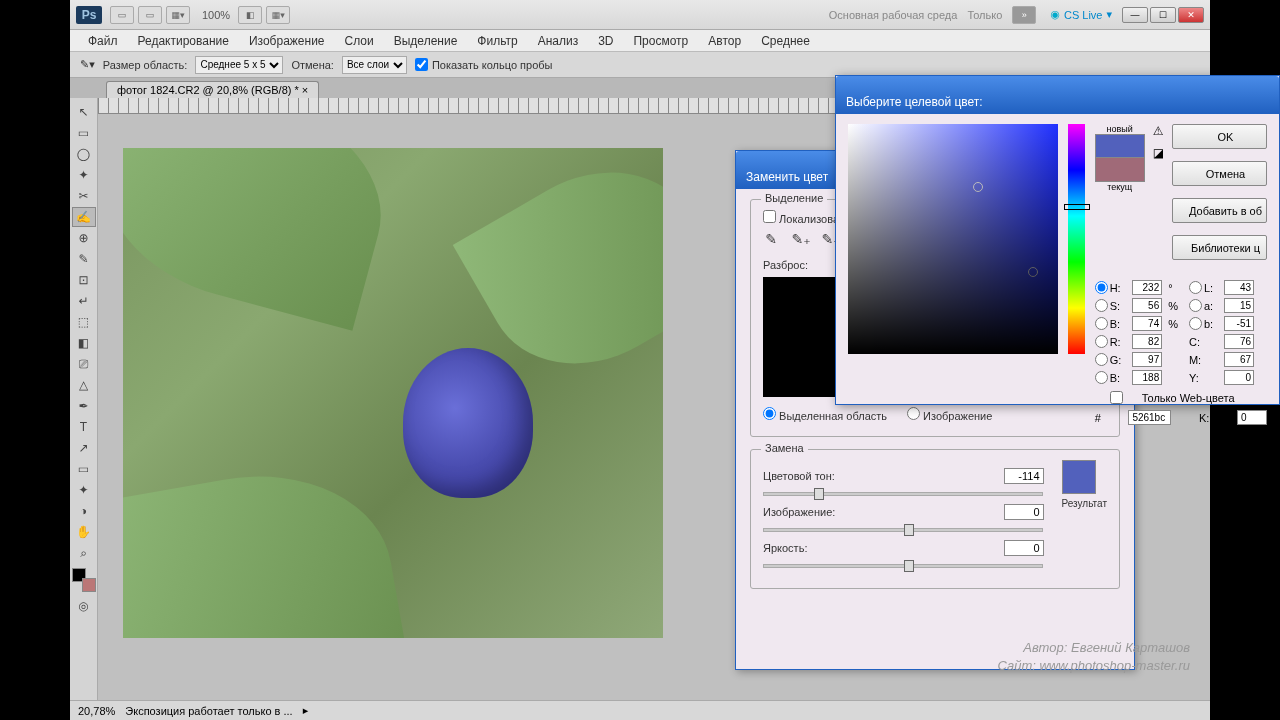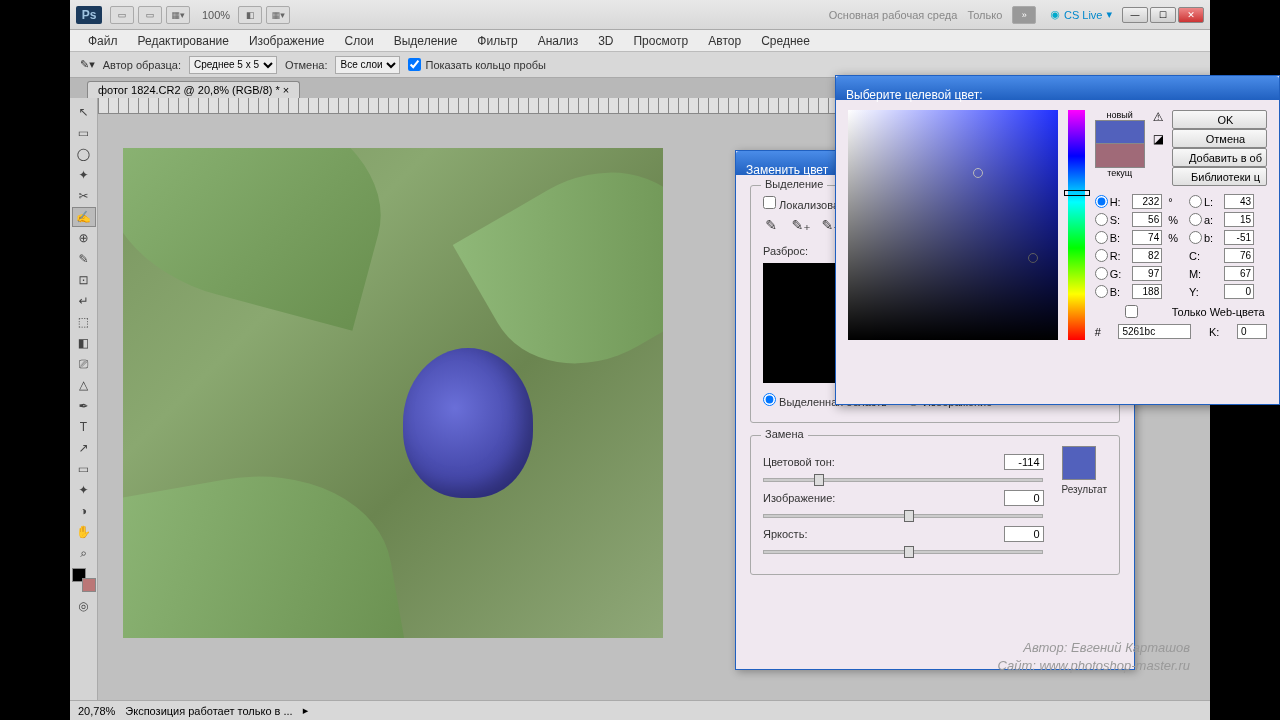--- a/index.html
+++ b/index.html
@@ -21,21 +21,21 @@
 
 .menubar { height:22px; background:#ededed; display:flex; align-items:center; padding:0 8px; border-bottom:1px solid #bbb; gap:0;}
 .menuitem { padding:3px 10px; font-size:12px; color:#333; cursor:default;}
 
 
 .optbar { height:26px; background:#d8d8d8; border-bottom:1px solid #aaa; display:flex; align-items:center; padding:0 10px; gap:8px; font-size:11px; color:#333;}
 .optbar select { font-size:10px; height:18px; background:#eee; border:1px solid #aaa;}
 .optbar label{display:flex;align-items:center;gap:4px;}
 
 
-.doctab-row { height:20px; background:#b8b8b8; display:flex; align-items:flex-end; padding-left:17px;}
+.doctab-row { height:20px; background:#b8b8b8; display:flex; align-items:flex-end; padding-left:36px;}
 .doctab { background:#d8d8d8; border:1px solid #888; border-bottom:none; padding:2px 10px; font-size:11px; border-radius:3px 3px 0 0;}
 
 
 .main { position:relative; height:calc(100% - 30px - 22px - 26px - 20px - 20px); display:flex; background:#c0c0c0;}
 .toolbox { width:28px; background:#d4d4d4; border-right:1px solid #aaa; display:flex; flex-direction:column; padding-top:4px; gap:0;}
 .tool { width:24px; height:20px; margin:0 auto 1px; border:1px solid transparent; display:flex; align-items:center; justify-content:center; font-size:12px; color:#444;}
 .tool.sel{background:#bbb;border:1px solid #888;}
 .swatches{width:24px;height:24px;margin:4px auto;position:relative;}
 .sw-fg{width:14px;height:14px;background:#000;border:1px solid #888;position:absolute;top:0;left:0;}
 .sw-bg{width:14px;height:14px;background:#b77;border:1px solid #888;position:absolute;bottom:0;right:0;}
@@ -48,21 +48,21 @@
 .leaf{position:absolute;background:linear-gradient(120deg,#8fb878,#6a9050);border-radius:0 50% 0 50%;}
 .leaf.l1{width:280px;height:200px;top:-50px;left:-20px;transform:rotate(15deg);}
 .leaf.l2{width:220px;height:180px;top:30px;right:-40px;transform:rotate(-30deg);}
 .leaf.l3{width:300px;height:220px;bottom:-60px;left:-30px;transform:rotate(-10deg);}
 
 
 .statusbar { height:20px; background:#d8d8d8; border-top:1px solid #aaa; display:flex; align-items:center; padding:0 8px; font-size:11px; gap:10px;}
 
 
 .dlg-replace { position:absolute; left:665px; top:150px; width:400px; height:520px; background:#f0e8f0; border:1px solid #2060c0; box-shadow:2px 2px 8px rgba(0,0,0,0.3);}
-.dlg-title { height:22px; background:linear-gradient(#4a8ce8,#2060c0); color:#fff; padding:12px 10px; font-size:12px; border-radius:3px 3px 0 0;}
+.dlg-title { height:22px; background:linear-gradient(#4a8ce8,#2060c0); color:#fff; padding:19px 10px; font-size:12px; border-radius:3px 3px 0 0;}
 .dlg-body { padding:10px 14px; font-size:11px; color:#333;}
 .fieldset { border:1px solid #aaa; border-radius:3px; padding:10px 12px 14px; margin-bottom:12px; position:relative;}
 .fieldset-label { position:absolute; top:-8px; left:10px; background:#f0e8f0; padding:0 4px; font-size:11px;}
 .eyedrops { display:flex; gap:14px; margin:6px 0 12px;}
 .eyedrop-i{width:16px;height:16px;display:flex;align-items:center;justify-content:center;font-size:14px;}
 .preview-thumb { width:175px; height:120px; background:#000; margin-top:6px;}
 .radio-row { display:flex; gap:20px; margin-top:10px;}
 .slider-row { display:flex; align-items:center; margin:8px 0;}
 .slider-row .lbl { flex:1;}
 .slider-row input[type=text]{width:40px;text-align:right;border:1px solid #888;padding:1px 3px;font-size:11px;}
@@ -76,26 +76,26 @@
 .picker-body { padding:10px 12px; display:flex; gap:10px;}
 .picker-field { width:230px; height:230px; background:linear-gradient(to right,#fff,#2030ff); position:relative;}
 .picker-field::after{content:'';position:absolute;inset:0;background:linear-gradient(to bottom,transparent,#000);}
 .picker-circle{position:absolute;width:10px;height:10px;border:1px solid #fff;border-radius:50%;}
 .hue-strip { width:18px; height:230px; background:linear-gradient(to bottom,#f0f,#00f 20%,#0ff 40%,#0f0 60%,#ff0 80%,#f00); position:relative;}
 .hue-ptr{position:absolute;left:-4px;width:26px;height:6px;border:1px solid #000;top:80px;}
 .picker-right { flex:1; font-size:11px;}
 .swatch-new{width:50px;height:24px;background:#5261bc;border:1px solid #888;}
 .swatch-cur{width:50px;height:24px;background:#a06a78;border:1px solid #888;border-top:none;}
 .sw-labels{font-size:9px;text-align:center;}
-.btn-row button{display:block;width:95px;height:19px;margin-bottom:0;font-size:11px;background:linear-gradient(#f8f8f8,#e0e0e0);border:1px solid #888;border-radius:2px;padding-left:12px;}
+.btn-row button{display:block;width:95px;height:25px;margin-bottom:12px;font-size:11px;background:linear-gradient(#f8f8f8,#e0e0e0);border:1px solid #888;border-radius:2px;padding-left:12px;}
 .color-inputs{display:grid;grid-template-columns:auto 32px auto auto 32px auto;gap:3px 4px;align-items:center;font-size:11px;margin-top:8px;}
 .color-inputs input[type=text]{width:30px;text-align:right;border:1px solid #888;font-size:10px;padding:1px 2px;}
 .color-inputs .rad{display:flex;align-items:center;gap:2px;}
 .hex-row{display:flex;align-items:center;gap:6px;margin-top:6px;font-size:11px;}
-.hex-row input{width:73px;border:1px solid #888;font-size:10px;padding:1px 3px;}
+.hex-row input{width:43px;border:1px solid #888;font-size:10px;padding:1px 3px;}
 .webonly{display:flex;align-items:center;gap:4px;margin-top:8px;font-size:11px;}
 
 .credits { position:absolute; right:90px; bottom:45px; color:#999; font-size:13px; font-style:italic; text-align:right; line-height:1.4;}
 </style>
 </head>
 <body>
 
 <div class="app">
 
   <div class="titlebar">
@@ -127,21 +127,21 @@
     <span class="menuitem">Фильтр</span>
     <span class="menuitem">Анализ</span>
     <span class="menuitem">3D</span>
     <span class="menuitem">Просмотр</span>
     <span class="menuitem">Автор</span>
     <span class="menuitem">Среднее</span>
   </div>
 
   <div class="optbar">
     <span>✎▾</span>
-    <span>Автор образца:</span>
+    <span>Размер область:</span>
     <select><option>Среднее 5 x 5</option></select>
     <span>Отмена:</span>
     <select><option>Все слои</option></select>
     <label>
         <input type="checkbox" checked="" style="">
         <span>Показать кольцо пробы</span>
       </label>
   </div>
 
   <div class="doctab-row">

